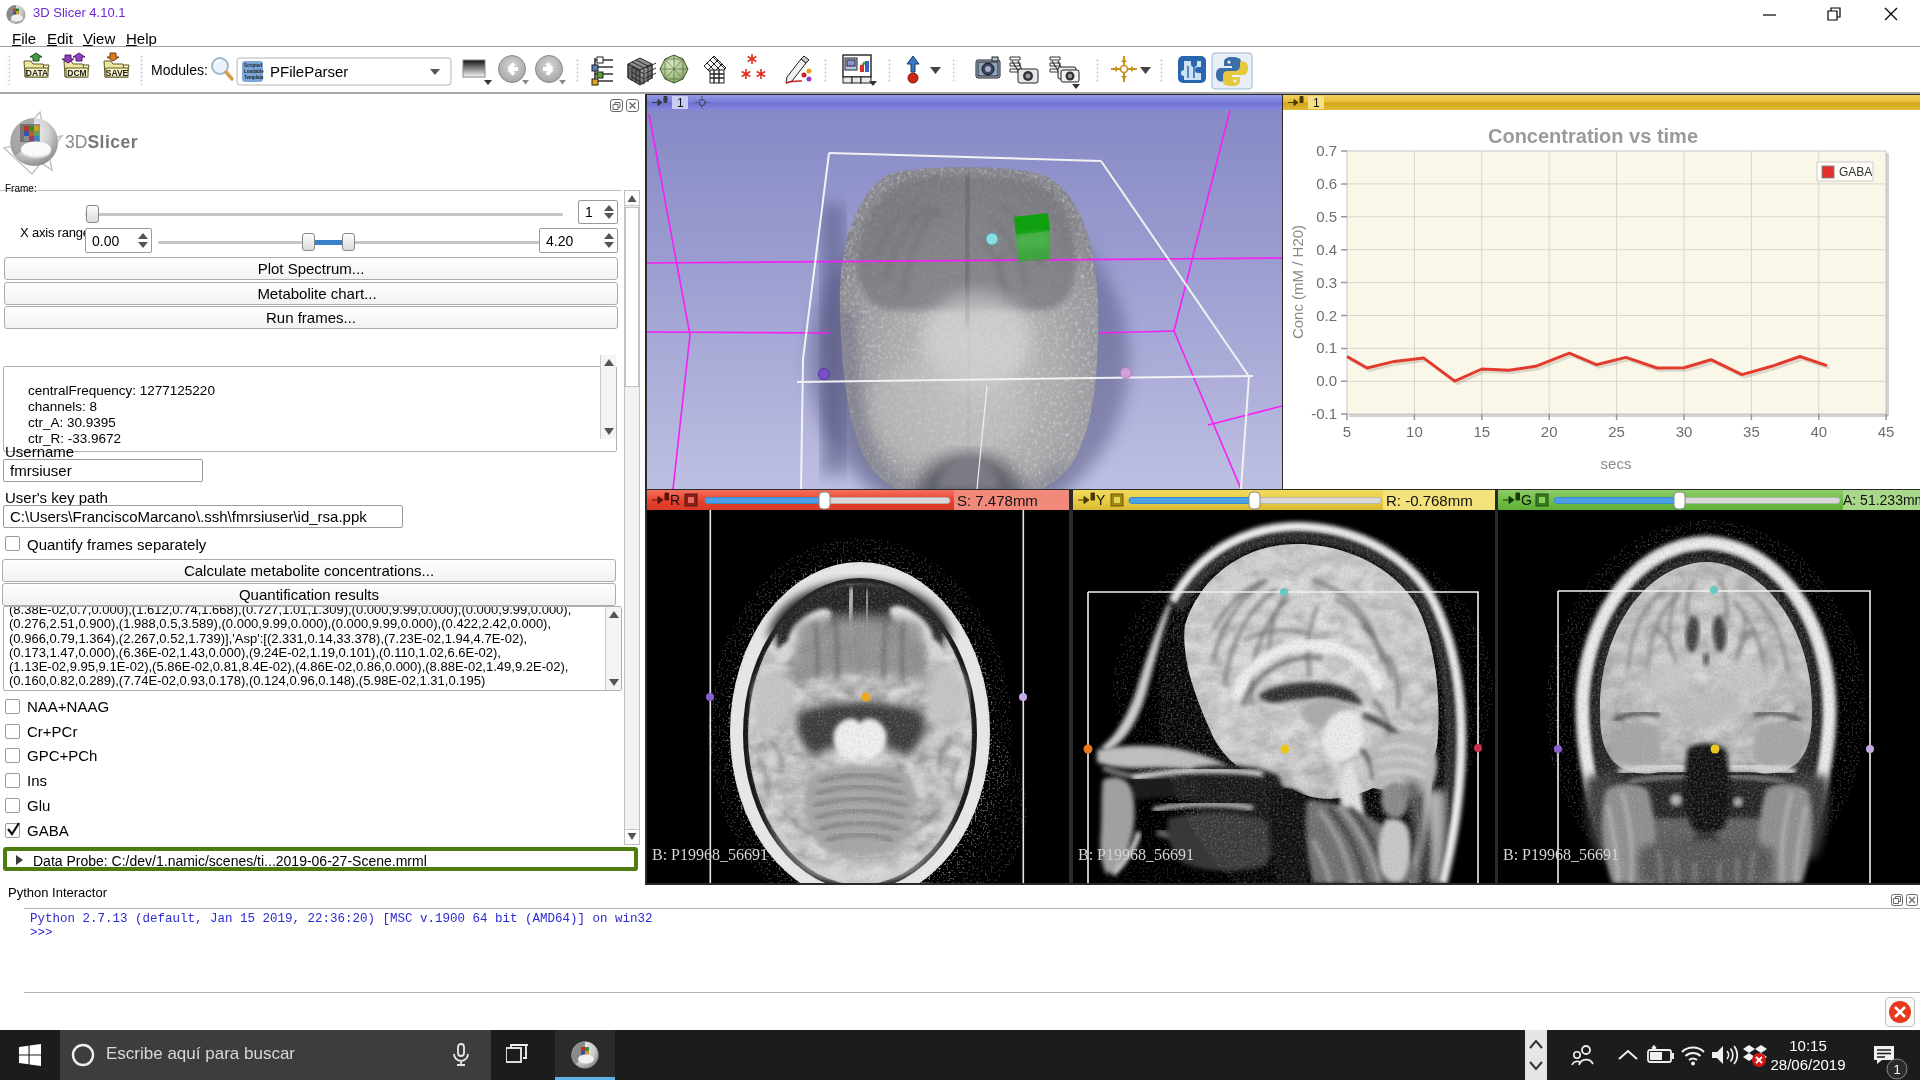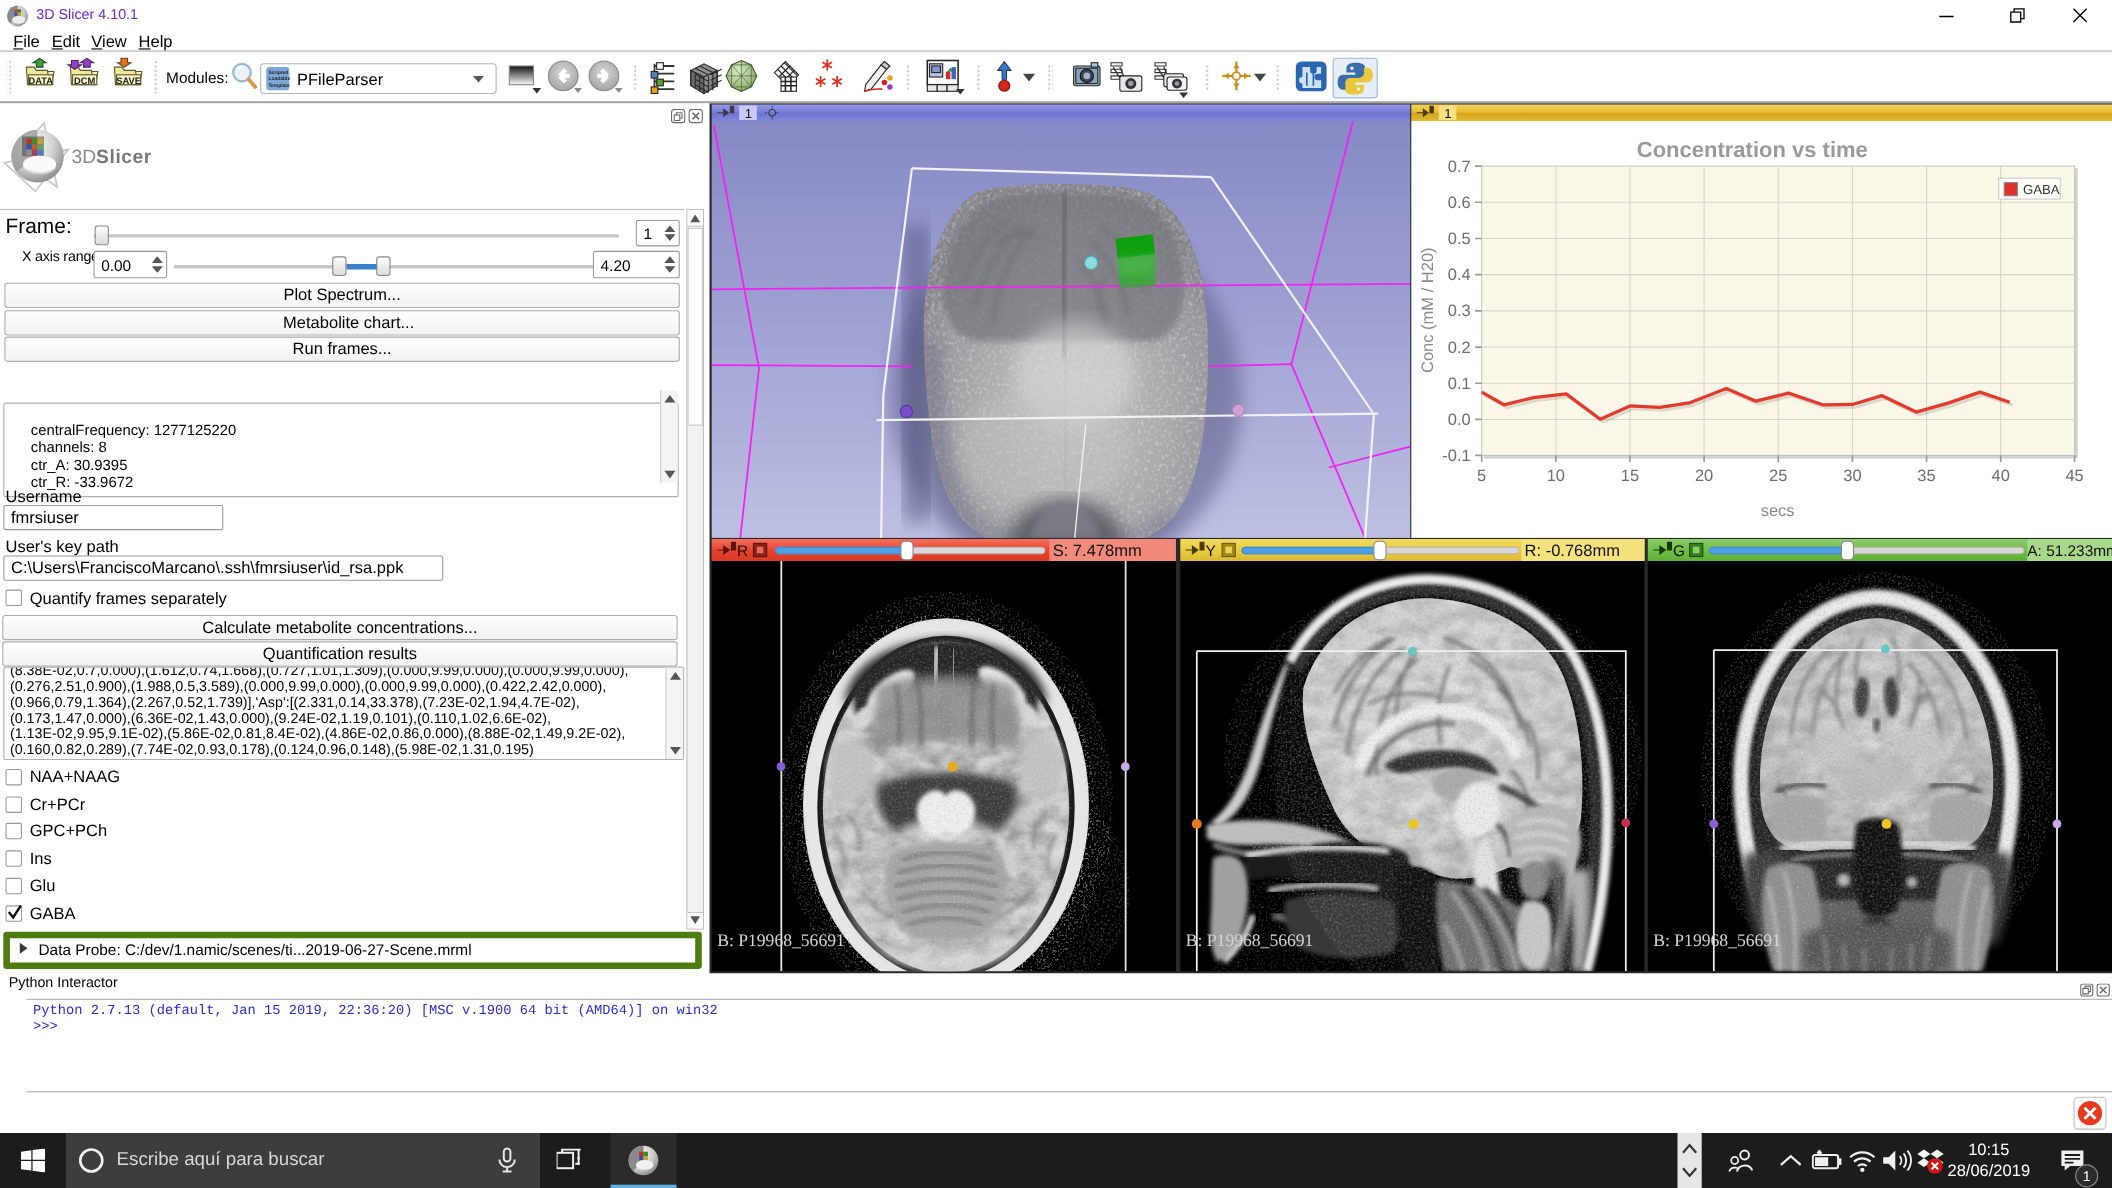--- a/index.html
+++ b/index.html
@@ -306,21 +306,21 @@
       <rect x="22" y="28" width="5" height="5" fill="#909090"></rect>
         <rect x="27" y="28" width="5" height="5" fill="#b03060"></rect>
         <rect x="32" y="28" width="5" height="5" fill="#4080c0"></rect>
     </g>
     <ellipse cx="34" cy="43" rx="15" ry="7.5" fill="#d8d8d8"></ellipse>
     <ellipse cx="34" cy="41" rx="15" ry="7.5" fill="#fafafa"></ellipse>
     <text x="63" y="40" font-size="17.5" fill="#8a8a8a" font-family="Liberation Sans">3D<tspan font-weight="bold" fill="#787878" letter-spacing="0.5">Slicer</tspan></text>
   </svg>
   <div class="abs" style="left:0px;top:96px;width:622px;height:1px;background:#c0c0c0"></div>
 
-  <div class="abs" style="left:5px;top:102px;font-size:19px">Frame:</div>
+  <div class="abs" style="left:5px;top:89px;font-size:10px">Frame:</div>
   <div class="abs" style="left:85px;top:119px;width:478px;height:3px;background:#c6c6c6;border-radius:2px"></div>
   <div class="abs" style="left:86px;top:111px;width:13px;height:18px;background:linear-gradient(#fdfdfd,#dcdcdc);border:1px solid #888;border-radius:3px"></div>
   <div class="abs spin" style="left:578px;top:106px;width:40px;height:24px;">
     <span style="position:absolute;left:6px;top:3px;font-size:14px">1</span>
   </div>
 
   <div class="abs" style="left:20px;top:131px;font-size:13px;letter-spacing:-0.2px">X axis range:</div>
   <div class="abs spin" style="left:85px;top:134px;width:67px;height:25px;">
     <span style="position:absolute;left:6px;top:4px;font-size:14px">0.00</span>
   </div>
@@ -361,21 +361,21 @@
   <div class="abs cb" style="left:5px;top:679px"></div>
     <div class="abs" style="left:27px;top:678px;font-size:15px">Ins</div>
   <div class="abs cb" style="left:5px;top:704px"></div>
     <div class="abs" style="left:27px;top:703px;font-size:15px">Glu</div>
   <div class="abs cb" style="left:5px;top:729px"></div>
     <div class="abs" style="left:27px;top:728px;font-size:15px">GABA</div>
   <svg class="abs" style="left:5px;top:727px" width="17" height="17" viewBox="0 0 17 17">
       <path d="M3 8 l4 5 7 -11" stroke="#111" stroke-width="2.2" fill="none"></path>
     </svg>
 
-  <div class="abs" style="left:3px;top:753px;width:635px;height:34px;border:6px solid #4d7c0f;border-radius:3px;background:#fff">
+  <div class="abs" style="left:3px;top:753px;width:635px;height:24px;border:4px solid #4d7c0f;border-radius:3px;background:#fff">
     <span style="position:absolute;left:9px;top:4px;width:0;height:0;border-left:7px solid #3a3a3a;border-top:5px solid transparent;border-bottom:5px solid transparent"></span>
     <span style="position:absolute;left:26px;top:2px;font-size:14px">Data Probe: C:/dev/1.namic/scenes/ti...2019-06-27-Scene.mrml</span>
   </div>
 
   <div class="abs" style="left:624px;top:96px;width:16px;height:655px;background:#f2f2f2;border:1px solid #c0c0c0">
     <div style="position:absolute;left:0px;top:0px;width:14px;height:15px;background:#fdfdfd;border-bottom:1px solid #c8c8c8"></div>
     <svg style="position:absolute;left:2px;top:3px" width="10" height="9">
         <path d="M5 1 L9.5 8 H0.5 Z" fill="#555"></path>
       </svg>
     <div style="position:absolute;left:0px;top:16px;width:14px;height:180px;background:#fff;border:1px solid #c4c4c4"></div>

